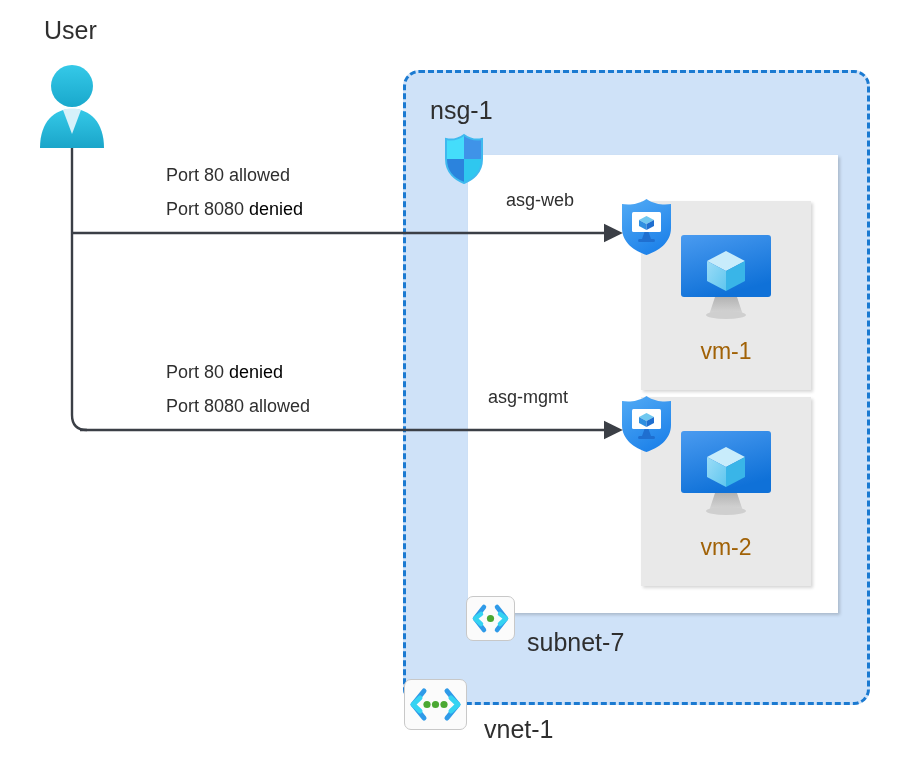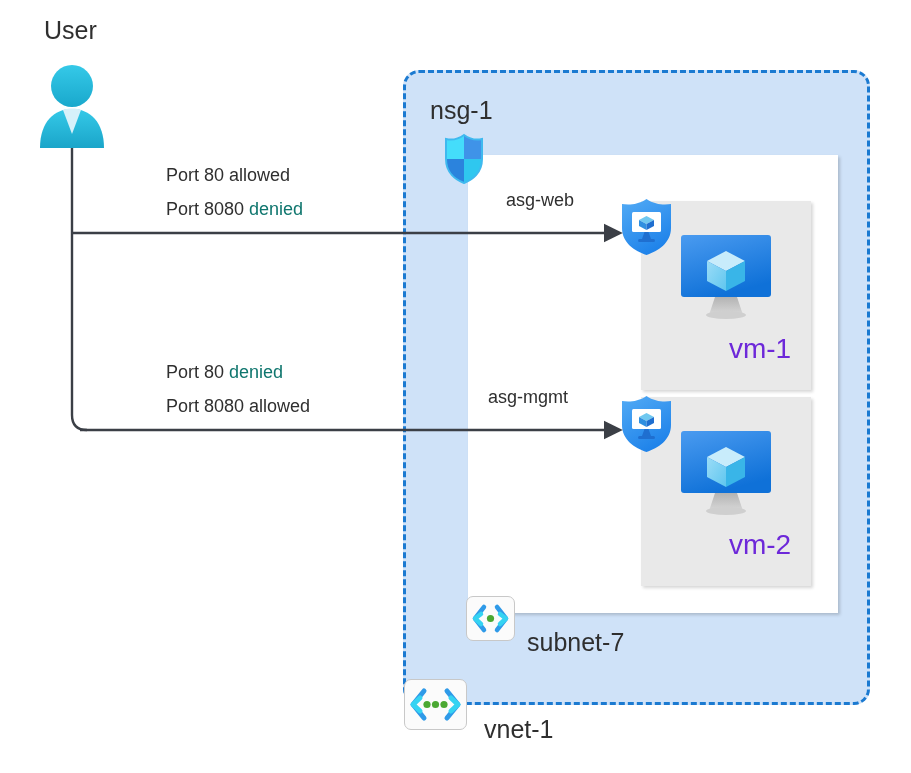--- a/index.html
+++ b/index.html
@@ -22,21 +22,21 @@
   
   .label {
     position: absolute;
     color: #2f2f2f;
     font-size: 18px;
     line-height: 30px;
     white-space: nowrap;
     font-family: "Liberation Sans", sans-serif;
   }
   .denied {
-    color: #0f766e;
+    color: #000000;
   }
 
   
   #vnet-box {
     position: absolute;
     left: 403px;
     top: 70px;
     width: 467px;
     height: 635px;
     box-sizing: border-box;
@@ -66,24 +66,23 @@
     box-shadow: 2px 2px 3px rgba(0,0,0,0.16);
   }
   #vm-card-1 { left: 641px; top: 201px; }
   #vm-card-2 { left: 641px; top: 397px; }
 
   .vm-name {
     position: absolute;
     width: 100%;
     text-align: center;
     bottom: 25px;
-    font-size: 28px;
-    color: #6d28d9;
+    font-size: 23px;
+    color: #a16207;
     font-family: "Liberation Sans", sans-serif;
-    margin-left: 34px;
   }
 
   
   #overlay {
     position: absolute;
     left: 0; top: 0;
     width: 911px;
     height: 773px;
     pointer-events: none;
   }

